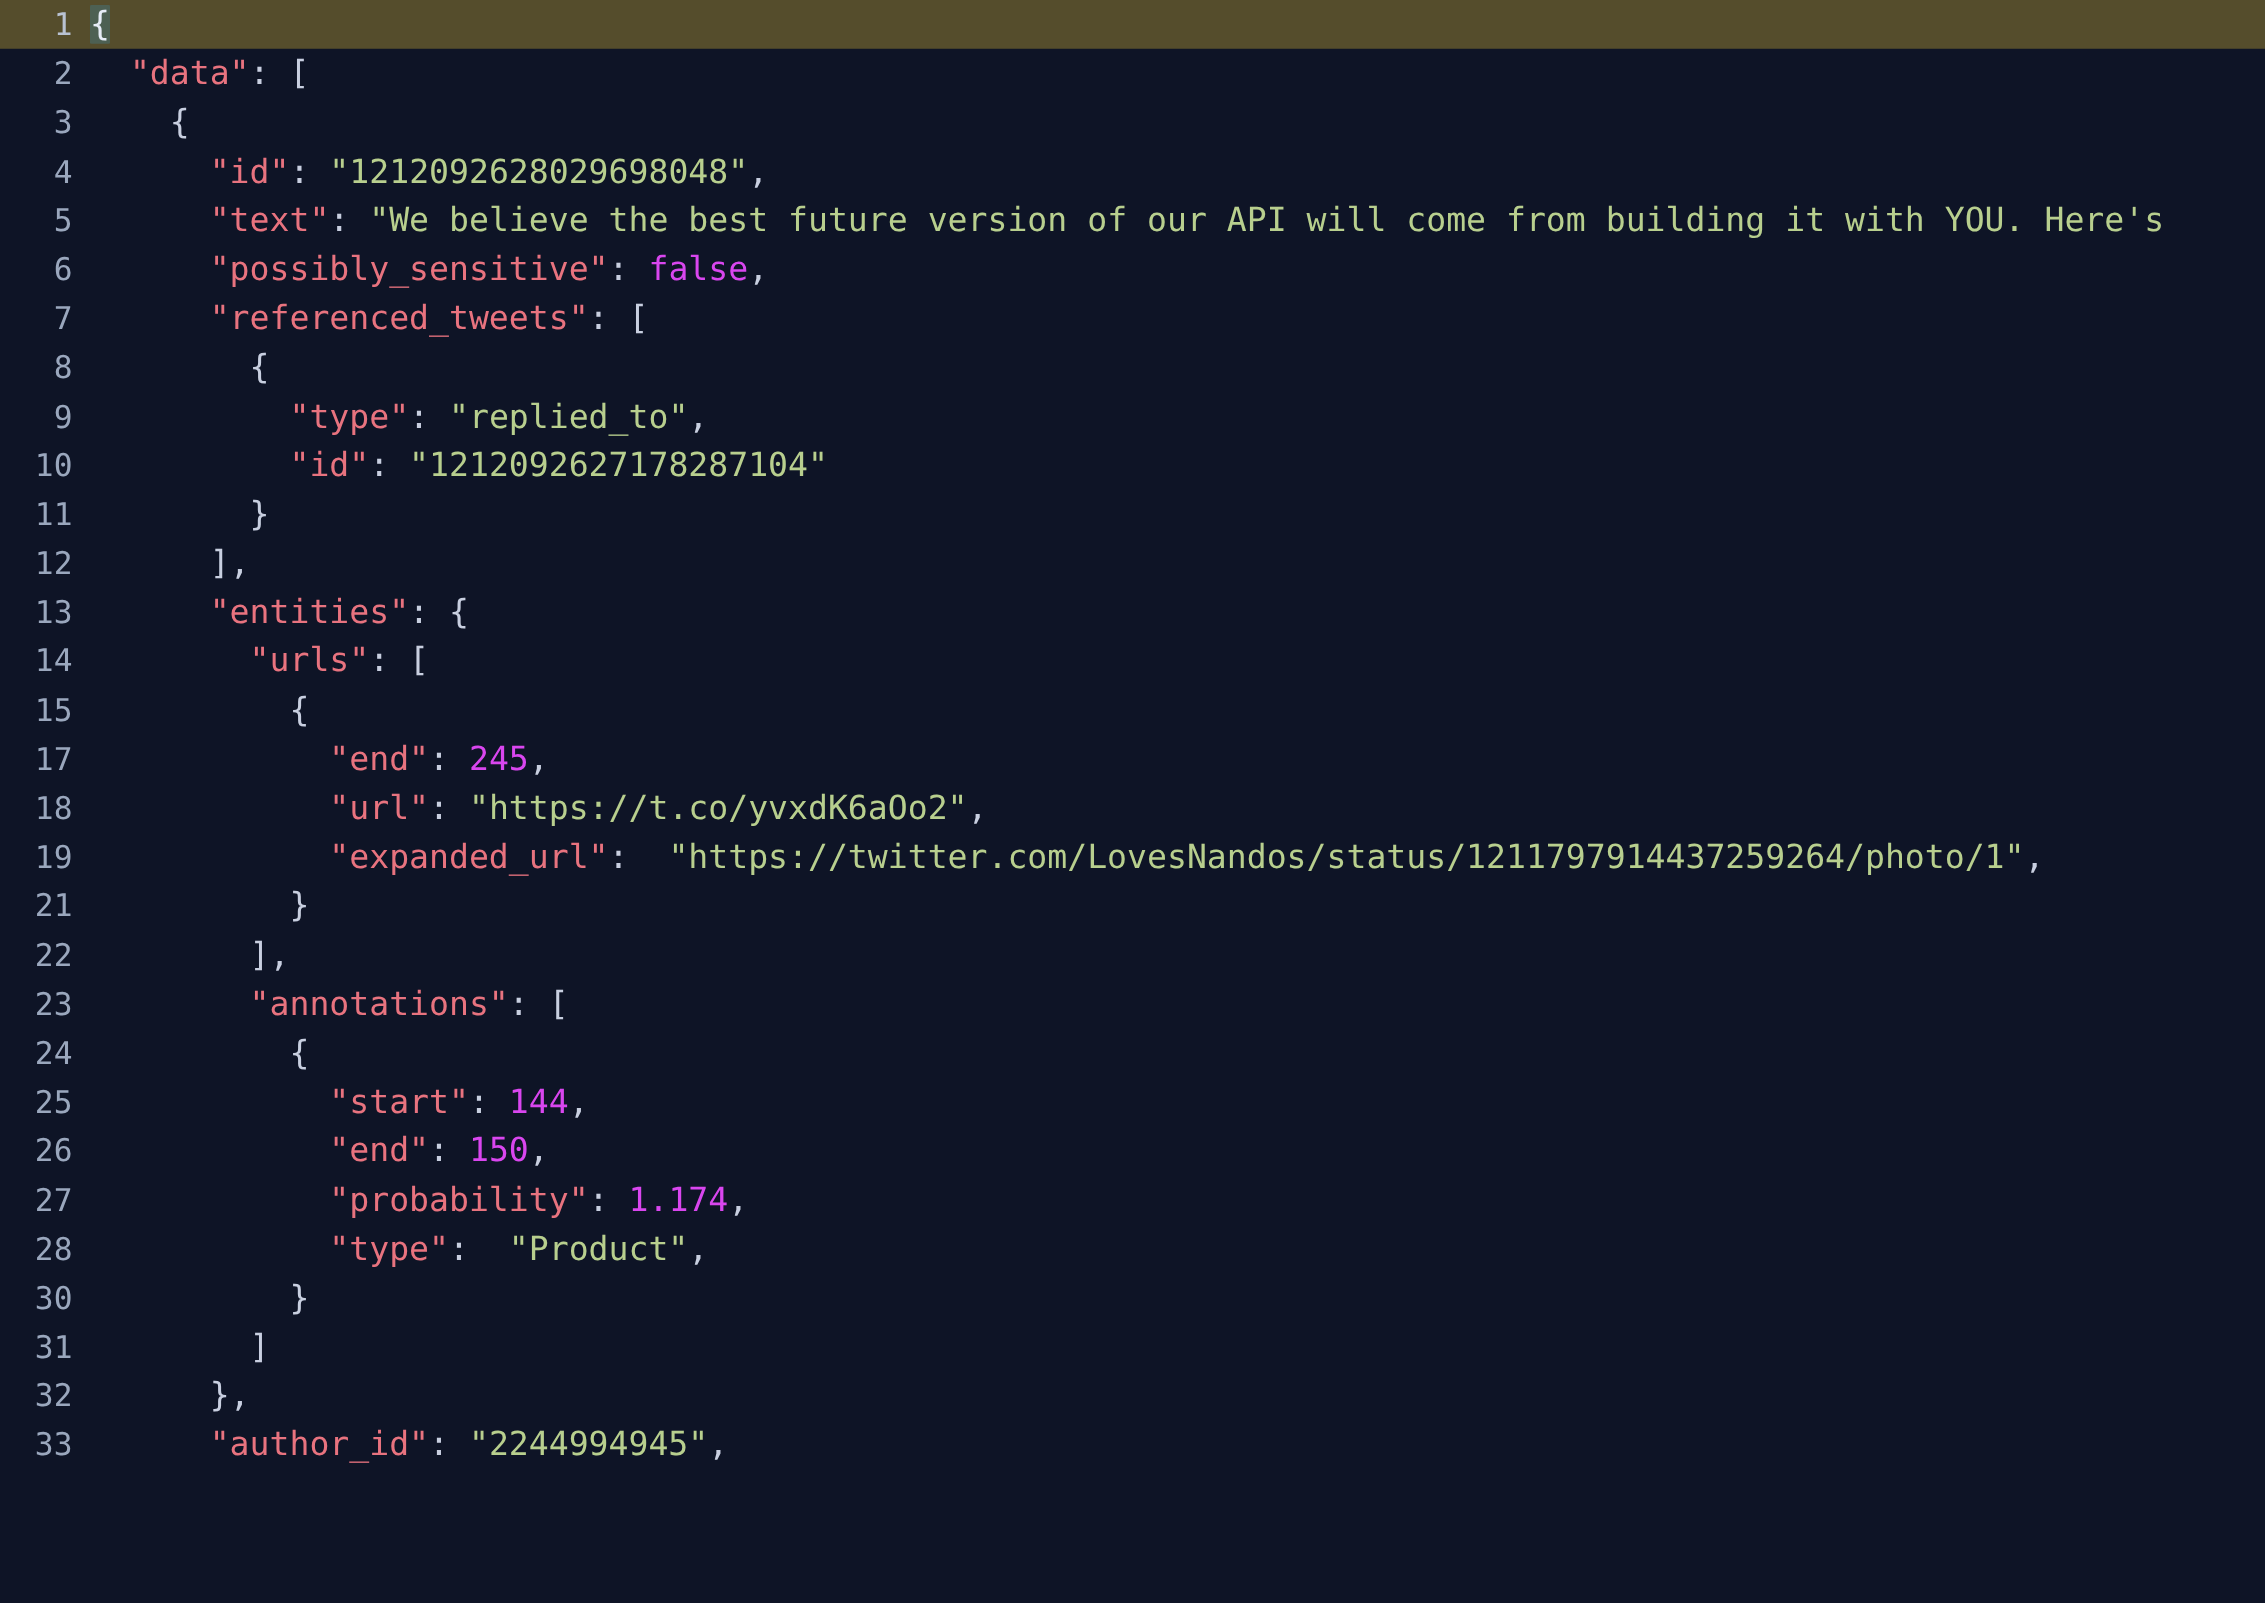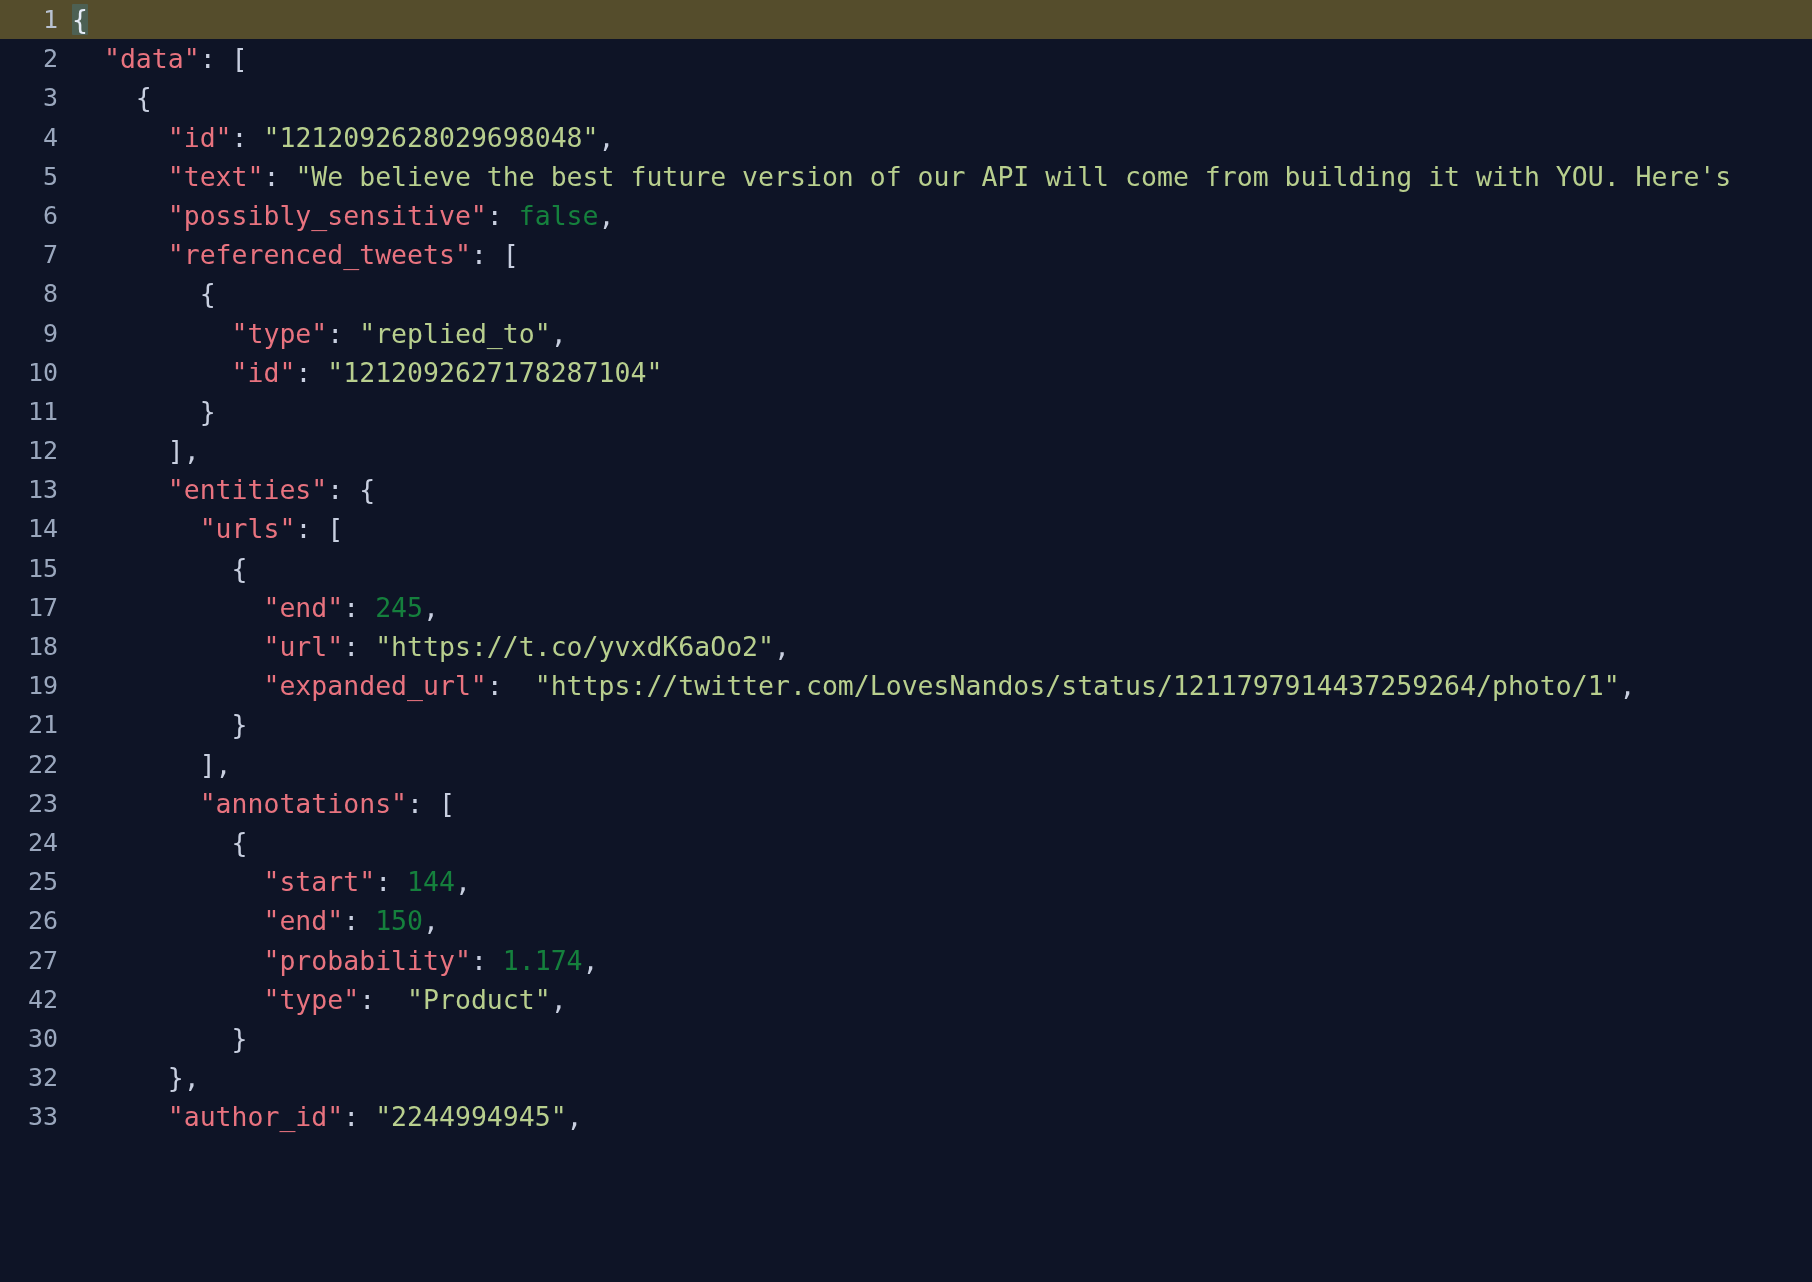--- a/index.html
+++ b/index.html
@@ -65,21 +65,21 @@
     padding-left: 14px;
     white-space: pre;
     overflow: visible;
     font-size: 26.5px;
     color: #ccd2e3;
   }
 
   
   .k   { color: #e8737f; }  
   .s   { color: #b8cf8e; }  
-  .n   { color: #15803d; }  
+  .n   { color: #d946ef; }  
   .p   { color: #c8cfe0; }  
   .c   { color: #c8cfe0; }  
   .bracket-match {
     background: #4d6053;
     color: #e6ecf7;
     border-radius: 1px;
   }
 </style>
 </head>
 <body>
@@ -104,18 +104,19 @@
       <div class="line"><div class="gutter">17</div><div class="content"><span>            </span><span class="k">"end"</span><span class="c">: </span><span class="n">245</span><span class="c">,</span></div></div>
       <div class="line"><div class="gutter">18</div><div class="content"><span>            </span><span class="k">"url"</span><span class="c">: </span><span class="s">"https://t.co/yvxdK6aOo2"</span><span class="c">,</span></div></div>
       <div class="line"><div class="gutter">19</div><div class="content"><span>            </span><span class="k">"expanded_url"</span><span class="c">:  </span><span class="s">"https://twitter.com/LovesNandos/status/1211797914437259264/photo/1"</span><span class="c">,</span></div></div>
       <div class="line"><div class="gutter">21</div><div class="content"><span>          </span><span class="p">}</span></div></div>
       <div class="line"><div class="gutter">22</div><div class="content"><span>        </span><span class="p">]</span><span class="c">,</span></div></div>
       <div class="line"><div class="gutter">23</div><div class="content"><span>        </span><span class="k">"annotations"</span><span class="c">: </span><span class="p">[</span></div></div>
       <div class="line"><div class="gutter">24</div><div class="content"><span>          </span><span class="p">{</span></div></div>
       <div class="line"><div class="gutter">25</div><div class="content"><span>            </span><span class="k">"start"</span><span class="c">: </span><span class="n">144</span><span class="c">,</span></div></div>
       <div class="line"><div class="gutter">26</div><div class="content"><span>            </span><span class="k">"end"</span><span class="c">: </span><span class="n">150</span><span class="c">,</span></div></div>
       <div class="line"><div class="gutter">27</div><div class="content"><span>            </span><span class="k">"probability"</span><span class="c">: </span><span class="n">1.174</span><span class="c">,</span></div></div>
-      <div class="line"><div class="gutter">42</div><div class="content"><span>            </span><span class="k">"type"</span><span class="c">:  </span><span class="s">"Product"</span><span class="c">,</span></div></div>
+      <div class="line"><div class="gutter">28</div><div class="content"><span>            </span><span class="k">"type"</span><span class="c">:  </span><span class="s">"Product"</span><span class="c">,</span></div></div>
       <div class="line"><div class="gutter">30</div><div class="content"><span>          </span><span class="p">}</span></div></div>
+      <div class="line"><div class="gutter">31</div><div class="content"><span>        </span><span class="p">]</span></div></div>
       <div class="line"><div class="gutter">32</div><div class="content"><span>      </span><span class="p">}</span><span class="c">,</span></div></div>
       <div class="line"><div class="gutter">33</div><div class="content"><span>      </span><span class="k">"author_id"</span><span class="c">: </span><span class="s">"2244994945"</span><span class="c">,</span></div></div>
     </div>
 </div>
 
 </body></html>

